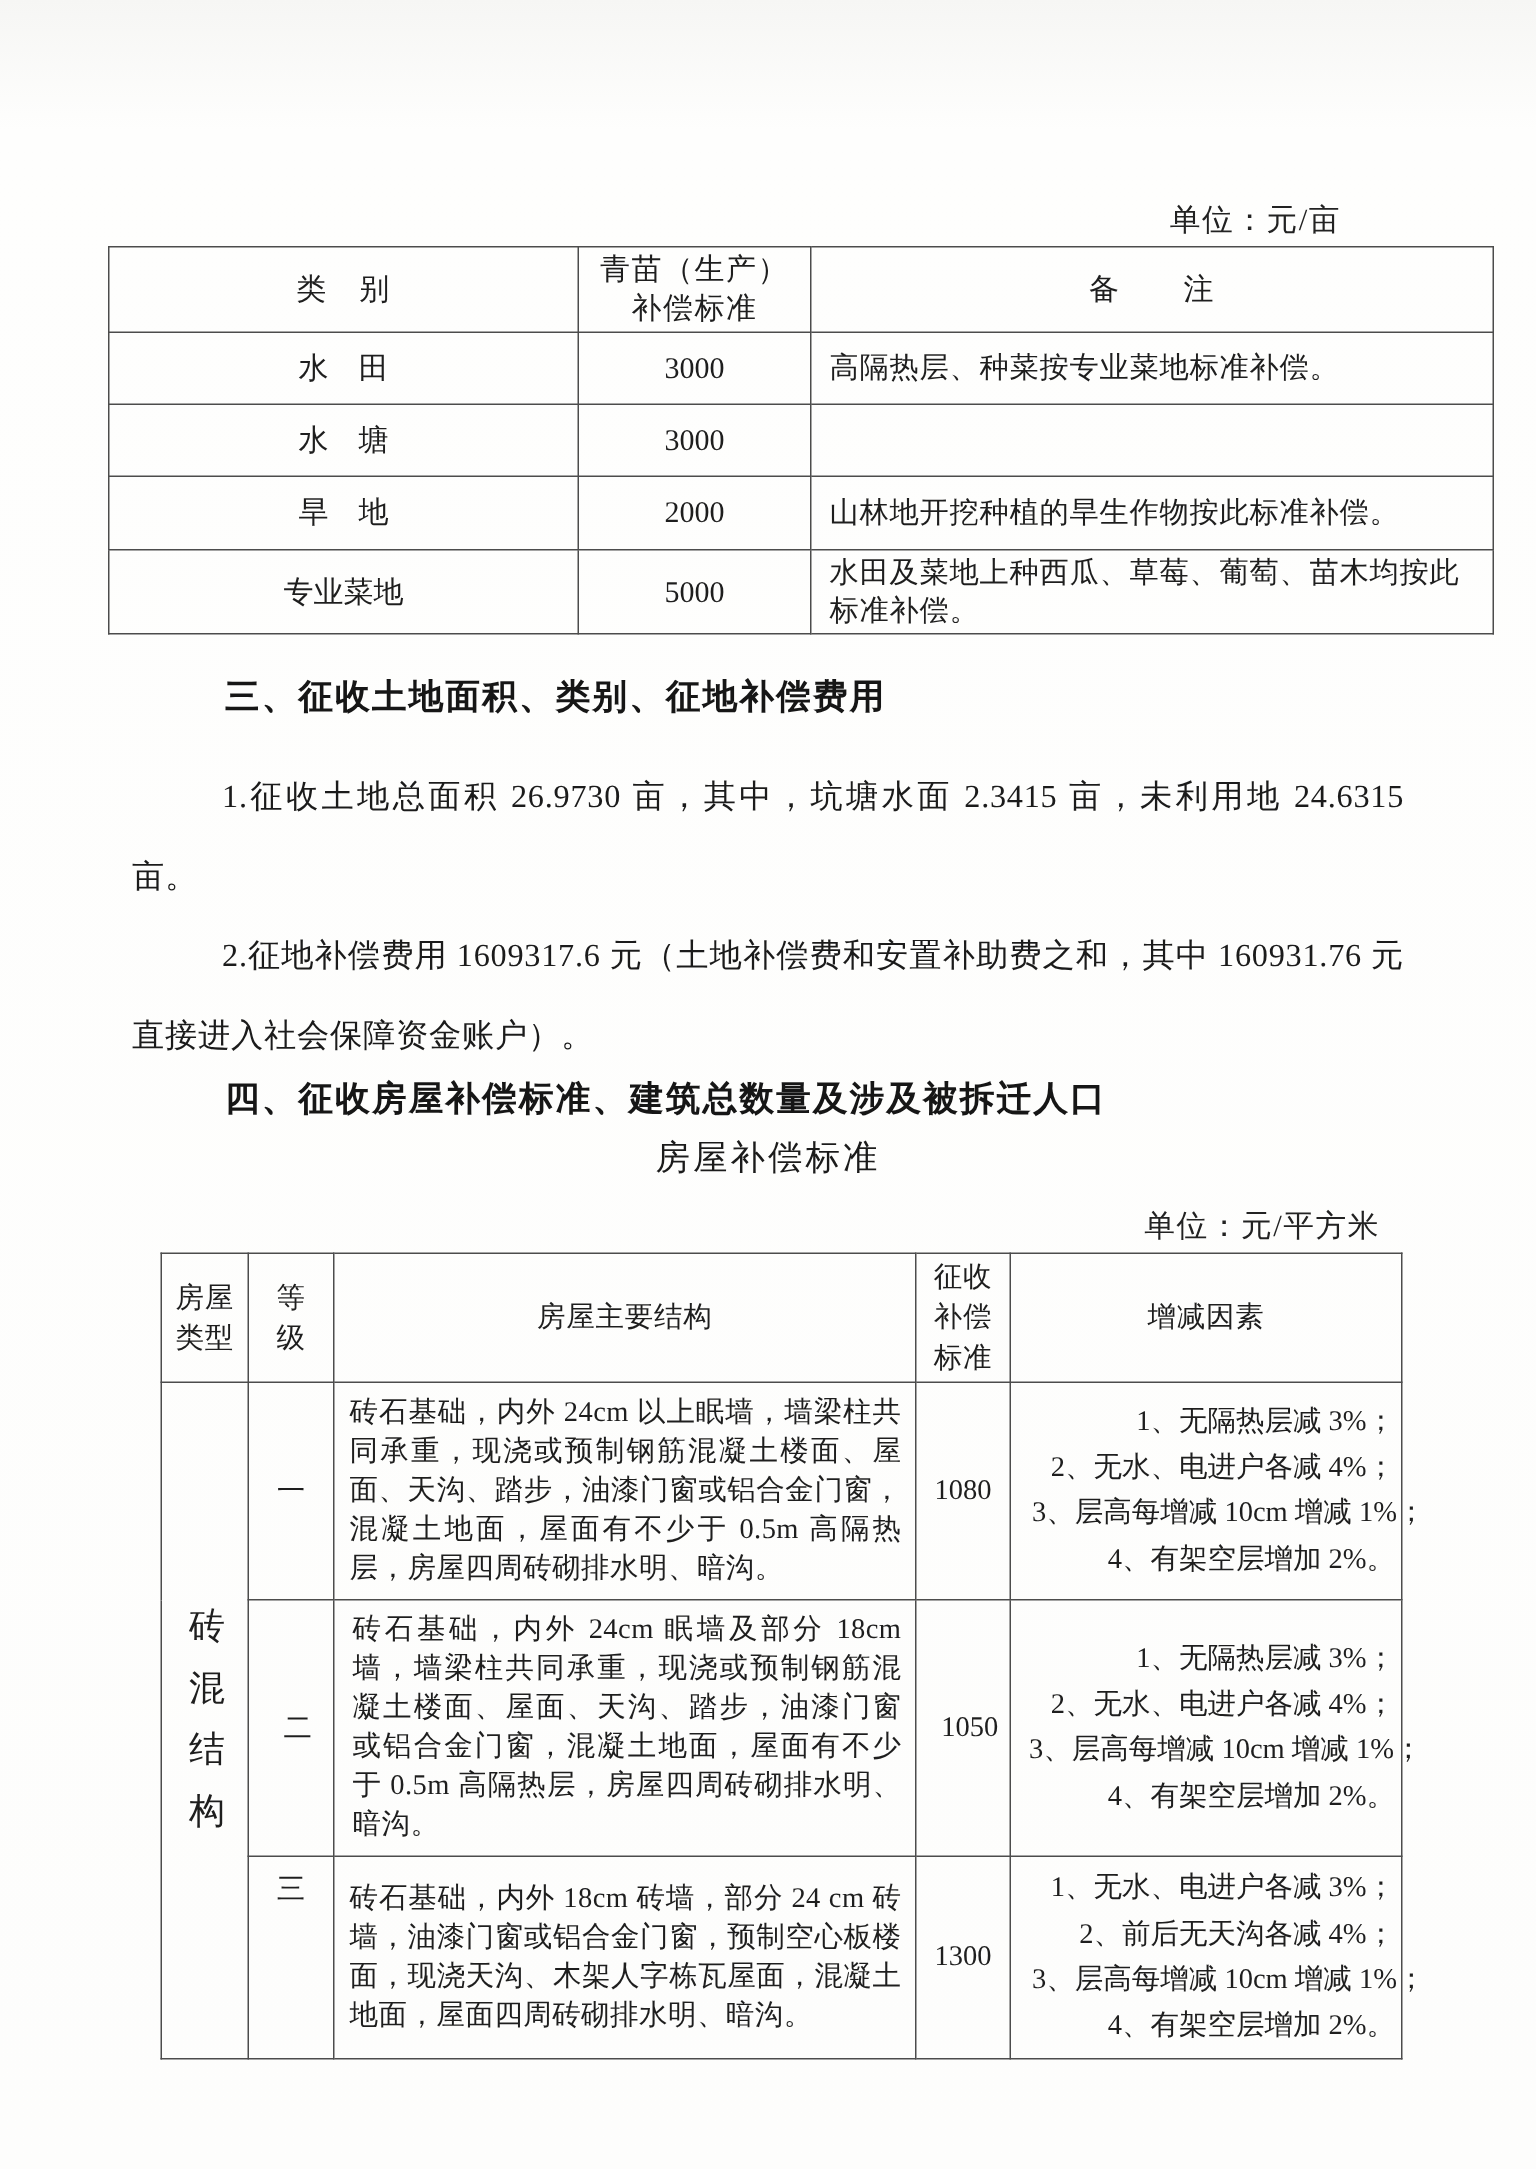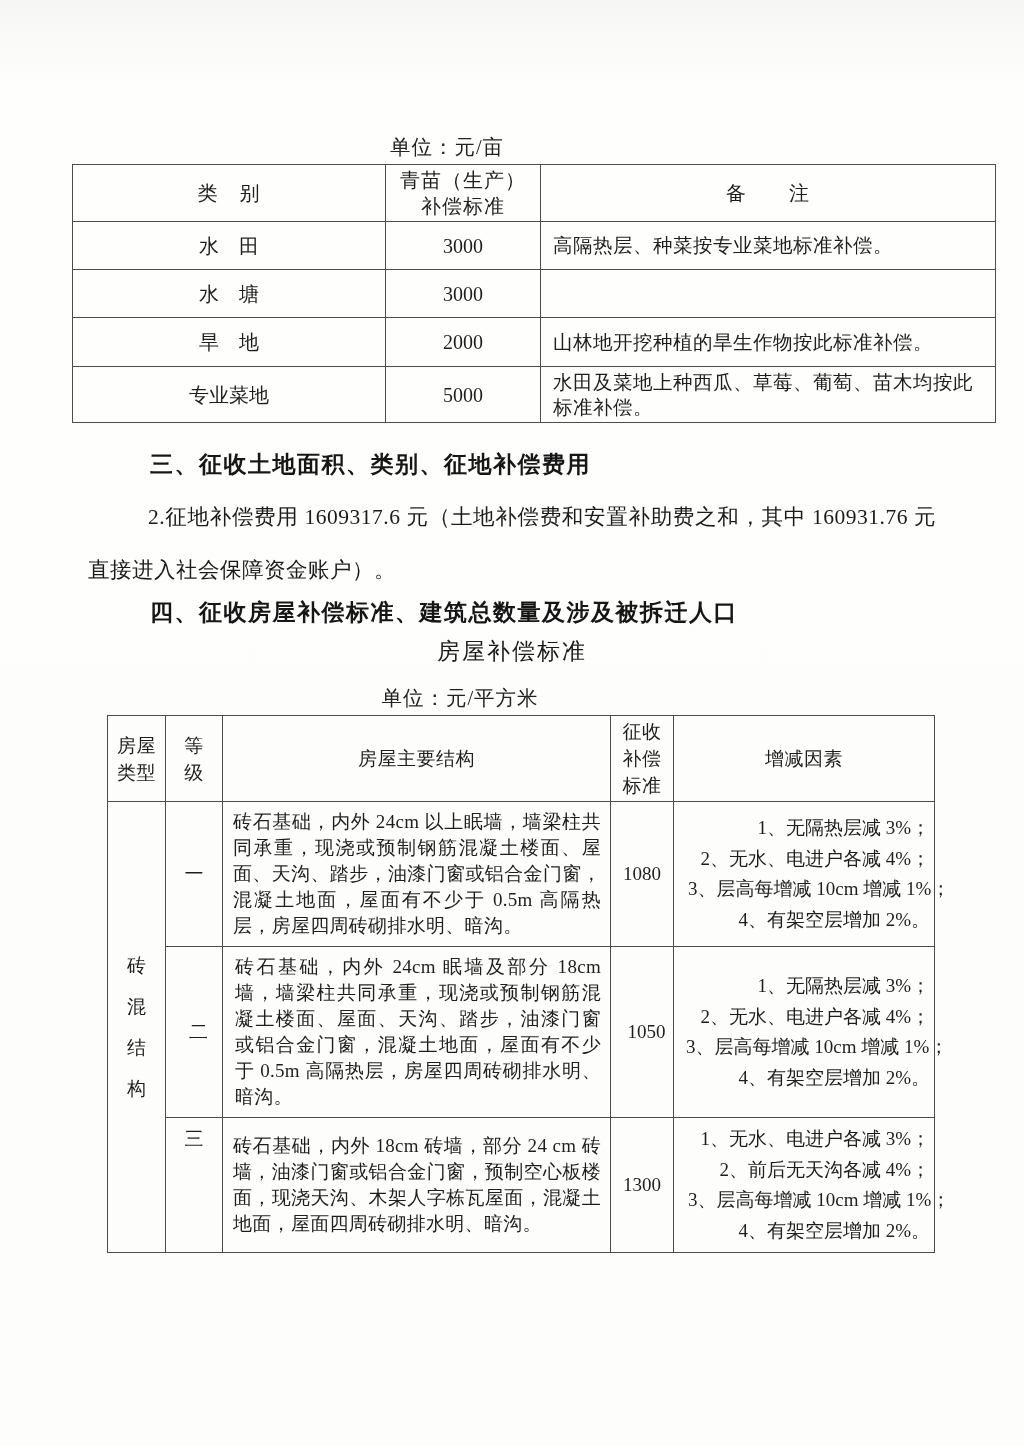--- a/index.html
+++ b/index.html
@@ -9,21 +9,21 @@
     width: 1024px;
     height: 1446px;
     margin: 0 auto;
     background: linear-gradient(180deg, #f6f6f4 0%, #fefefd 6%, #fdfdfc 100%);
     font-family: "Liberation Serif", "DejaVu Serif", serif;
     color: #1e1e1e;
     overflow: hidden;
   }
 
   
-  .unit { text-align: center; font-size: 20.5px; color: #222; letter-spacing: 1px; }
+  .unit { text-align: right; font-size: 20.5px; color: #222; letter-spacing: 1px; }
   .unit1 { padding-top: 134px; padding-right: 130px; line-height: 26px; }
   .unit2 { padding-right: 104px; line-height: 26px; margin-top: 18px; }
 
   
   table { border-collapse: collapse; table-layout: fixed; }
   td { border: 1.6px solid #4c4c4c; }
   .t1 { margin: 4px 0 0 72px; width: 923px; font-size: 20px; }
   .t1 td { text-align: center; vertical-align: middle; padding: 2px 4px; line-height: 26px; }
   .t1 .head td { height: 56px; letter-spacing: 1px; }
   .t1 .r1 td, .t1 .r2 td { height: 48px; }
@@ -34,21 +34,21 @@
   
   .body-text { padding: 0 88px 0 88px; }
   .sec {
     font-family: "Liberation Sans", "DejaVu Sans", sans-serif;
     font-weight: bold;
     font-size: 23px;
     color: #161616;
     letter-spacing: 1.5px;
     line-height: 30px;
     text-indent: 62px;
-    margin: 26px 0 12px 0;
+    margin: 26px 0 26px 0;
   }
   .sec4 { margin: 0 0 4px 0; }
   .para {
     font-size: 21.5px;
     line-height: 53px;
     text-indent: 60px;
     text-align: justify;
     letter-spacing: 0.5px;
     margin: 0;
     color: #1b1b1b;
@@ -79,21 +79,21 @@
   .t2 .row-a td { height: 140px; }
   .t2 .row-b td { height: 147px; padding-left: 12px; }
   .t2 .row-c td { height: 120px; }
   .t2 td.grade-top { vertical-align: top; padding-top: 8px; }
   .vtext {
     width: 21px;
     margin: 0 auto;
     word-break: break-all;
     line-height: 41px;
     letter-spacing: 0;
-    font-size: 19px;
+    font-size: 24px;
   }
 </style>
 </head>
 <body>
 
 <div class="page">
 
   <div class="unit unit1">单位：元/亩</div>
 
   <table class="t1">
@@ -126,20 +126,21 @@
     <tr class="r4">
       <td>专业菜地</td>
       <td>5000</td>
       <td class="remark">水田及菜地上种西瓜、草莓、葡萄、苗木均按此标准补偿。</td>
     </tr>
   </tbody>
     </table>
 
   <div class="body-text">
     <div class="sec sec3">三、征收土地面积、类别、征地补偿费用</div>
+    <p class="para">1.征收土地总面积 26.9730 亩，其中，坑塘水面 2.3415 亩，未利用地 24.6315 亩。</p>
     <p class="para">2.征地补偿费用 1609317.6 元（土地补偿费和安置补助费之和，其中 160931.76 元直接进入社会保障资金账户）。</p>
     <div class="sec sec4">四、征收房屋补偿标准、建筑总数量及涉及被拆迁人口</div>
     <div class="subtitle">房屋补偿标准</div>
   </div>
 
   <div class="unit unit2">单位：元/平方米</div>
 
   <table class="t2">
     <colgroup>
       <col style="width:58px">

